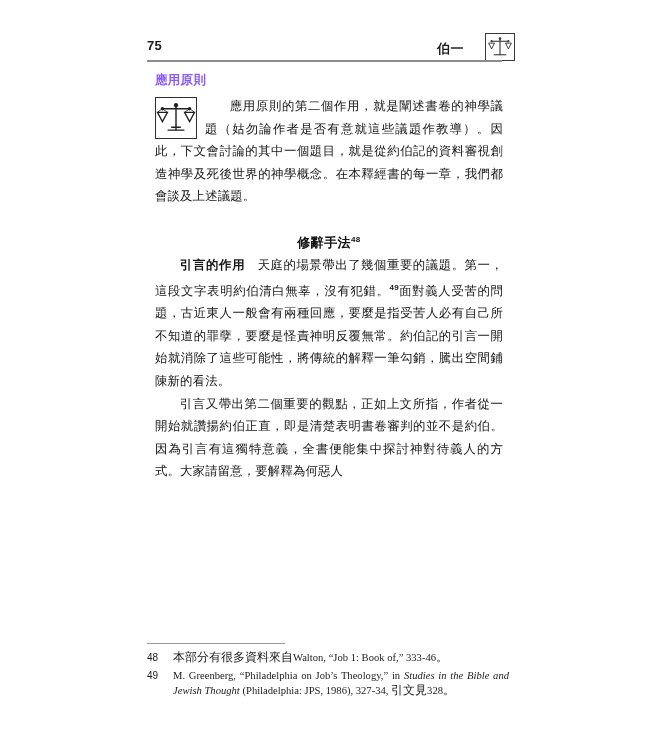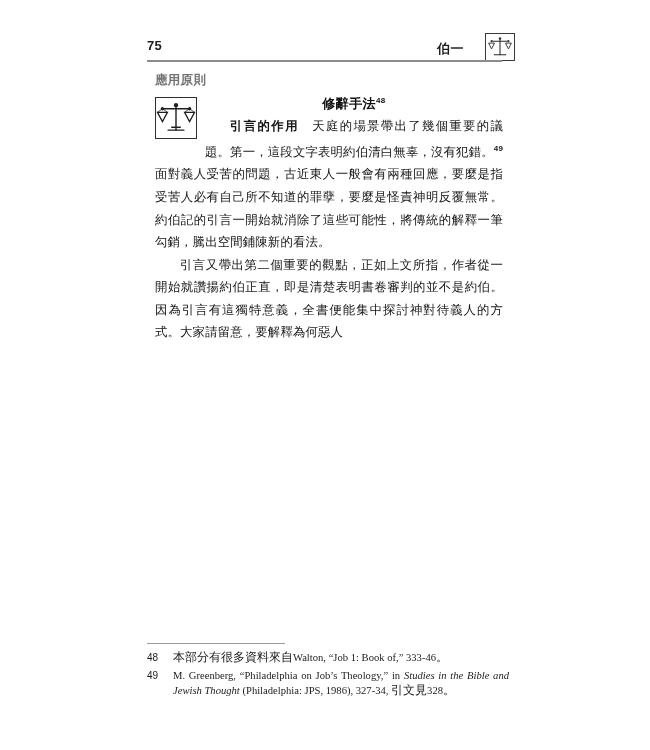--- a/index.html
+++ b/index.html
@@ -81,21 +81,21 @@
     left: 155px;
     top: 72px;
     width: 348px;
   }
 
   h2.sec-head {
     margin: 0 0 6px 0;
     font-family: Liberation Mono, monospace;
     font-size: 12.5px;
     font-weight: 700;
-    color: #737373;
+    color: #8b5cf6;
     letter-spacing: 0.3px;
   }
 
   
   .drop-icon {
     float: left;
     width: 42px;
     height: 42px;
     margin: 2px 8px 1px 0;
     border: 1.5px solid #2f2f2f;
@@ -112,21 +112,21 @@
     line-height: 22.6px;
     text-align: justify;
     text-justify: inter-ideograph;
     color: #161616;
     letter-spacing: 0.15px;
   }
   p.indent { text-indent: 2em; }
   p.nowrap-first { overflow: hidden; }
 
   h3.sub-head {
-    margin: 4px 0 2px 0;
+    margin: 26px 0 2px 0;
     text-align: center;
     font-family: "DejaVu Sans", sans-serif;
     font-size: 13px;
     font-weight: 700;
     color: #111;
     letter-spacing: 0.4px;
   }
   .sup {
     font-size: 8px;
     vertical-align: super;
@@ -233,20 +233,21 @@
         <g stroke="#1f1f1f" stroke-width="1.1" fill="none">
           <line x1="9" y1="15" x2="2" y2="20"></line>
           <line x1="9" y1="15" x2="16" y2="20"></line>
           <line x1="47" y1="15" x2="40" y2="20"></line>
           <line x1="47" y1="15" x2="54" y2="20"></line>
         </g>
       </svg>
     </div>
 
 
+    <p class="body indent">應用原則的第二個作用，就是闡述書卷的神學議題（姑勿論作者是否有意就這些議題作教導）。因此，下文會討論的其中一個題目，就是從約伯記的資料審視創造神學及死後世界的神學概念。在本釋經書的每一章，我們都會談及上述議題。</p>
 
 
     <h3 class="sub-head">
       <span>修辭手法</span><span class="sup">48</span>
     </h3>
 
     <p class="body indent">
       <span class="lead-in">引言的作用</span><span class="lead-gap"></span><span>天庭的場景帶出了幾個重要的議題。第一，這段文字表明約伯清白無辜，沒有犯錯。</span><span class="sup">49</span><span>面對義人受苦的問題，古近東人一般會有兩種回應，要麼是指受苦人必有自己所不知道的罪孽，要麼是怪責神明反覆無常。約伯記的引言一開始就消除了這些可能性，將傳統的解釋一筆勾銷，騰出空間鋪陳新的看法。</span>
     </p>
 

